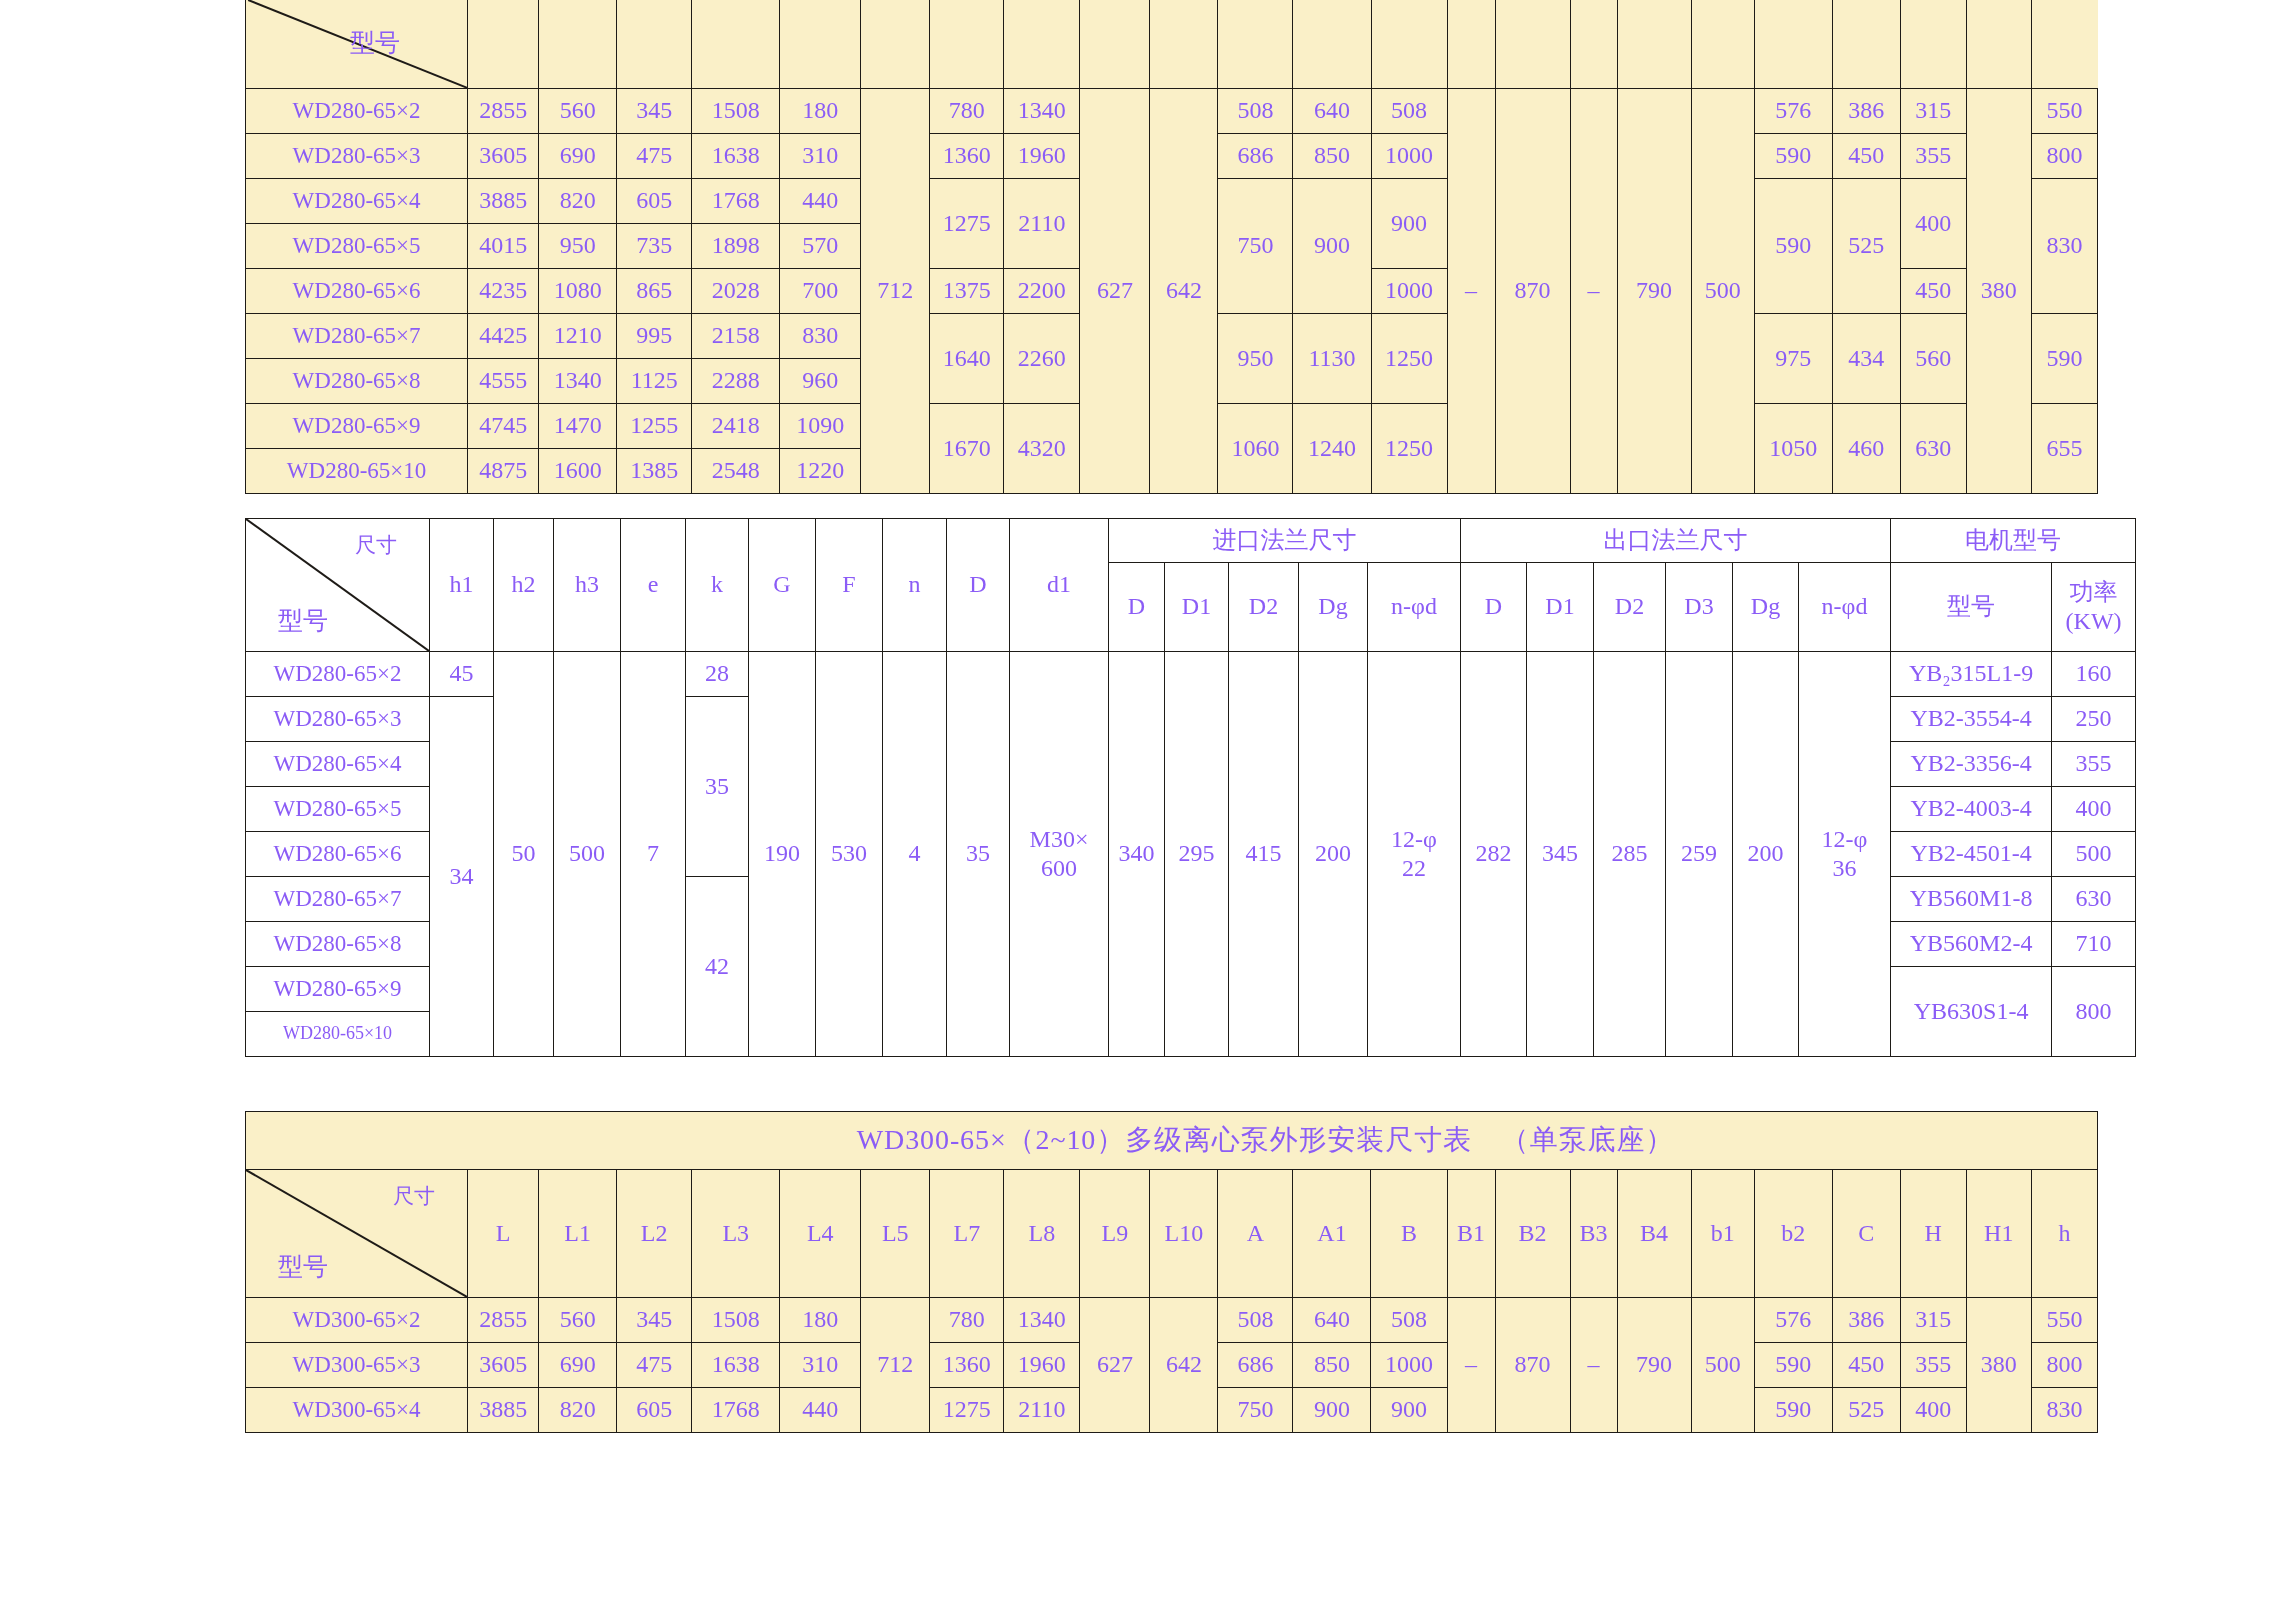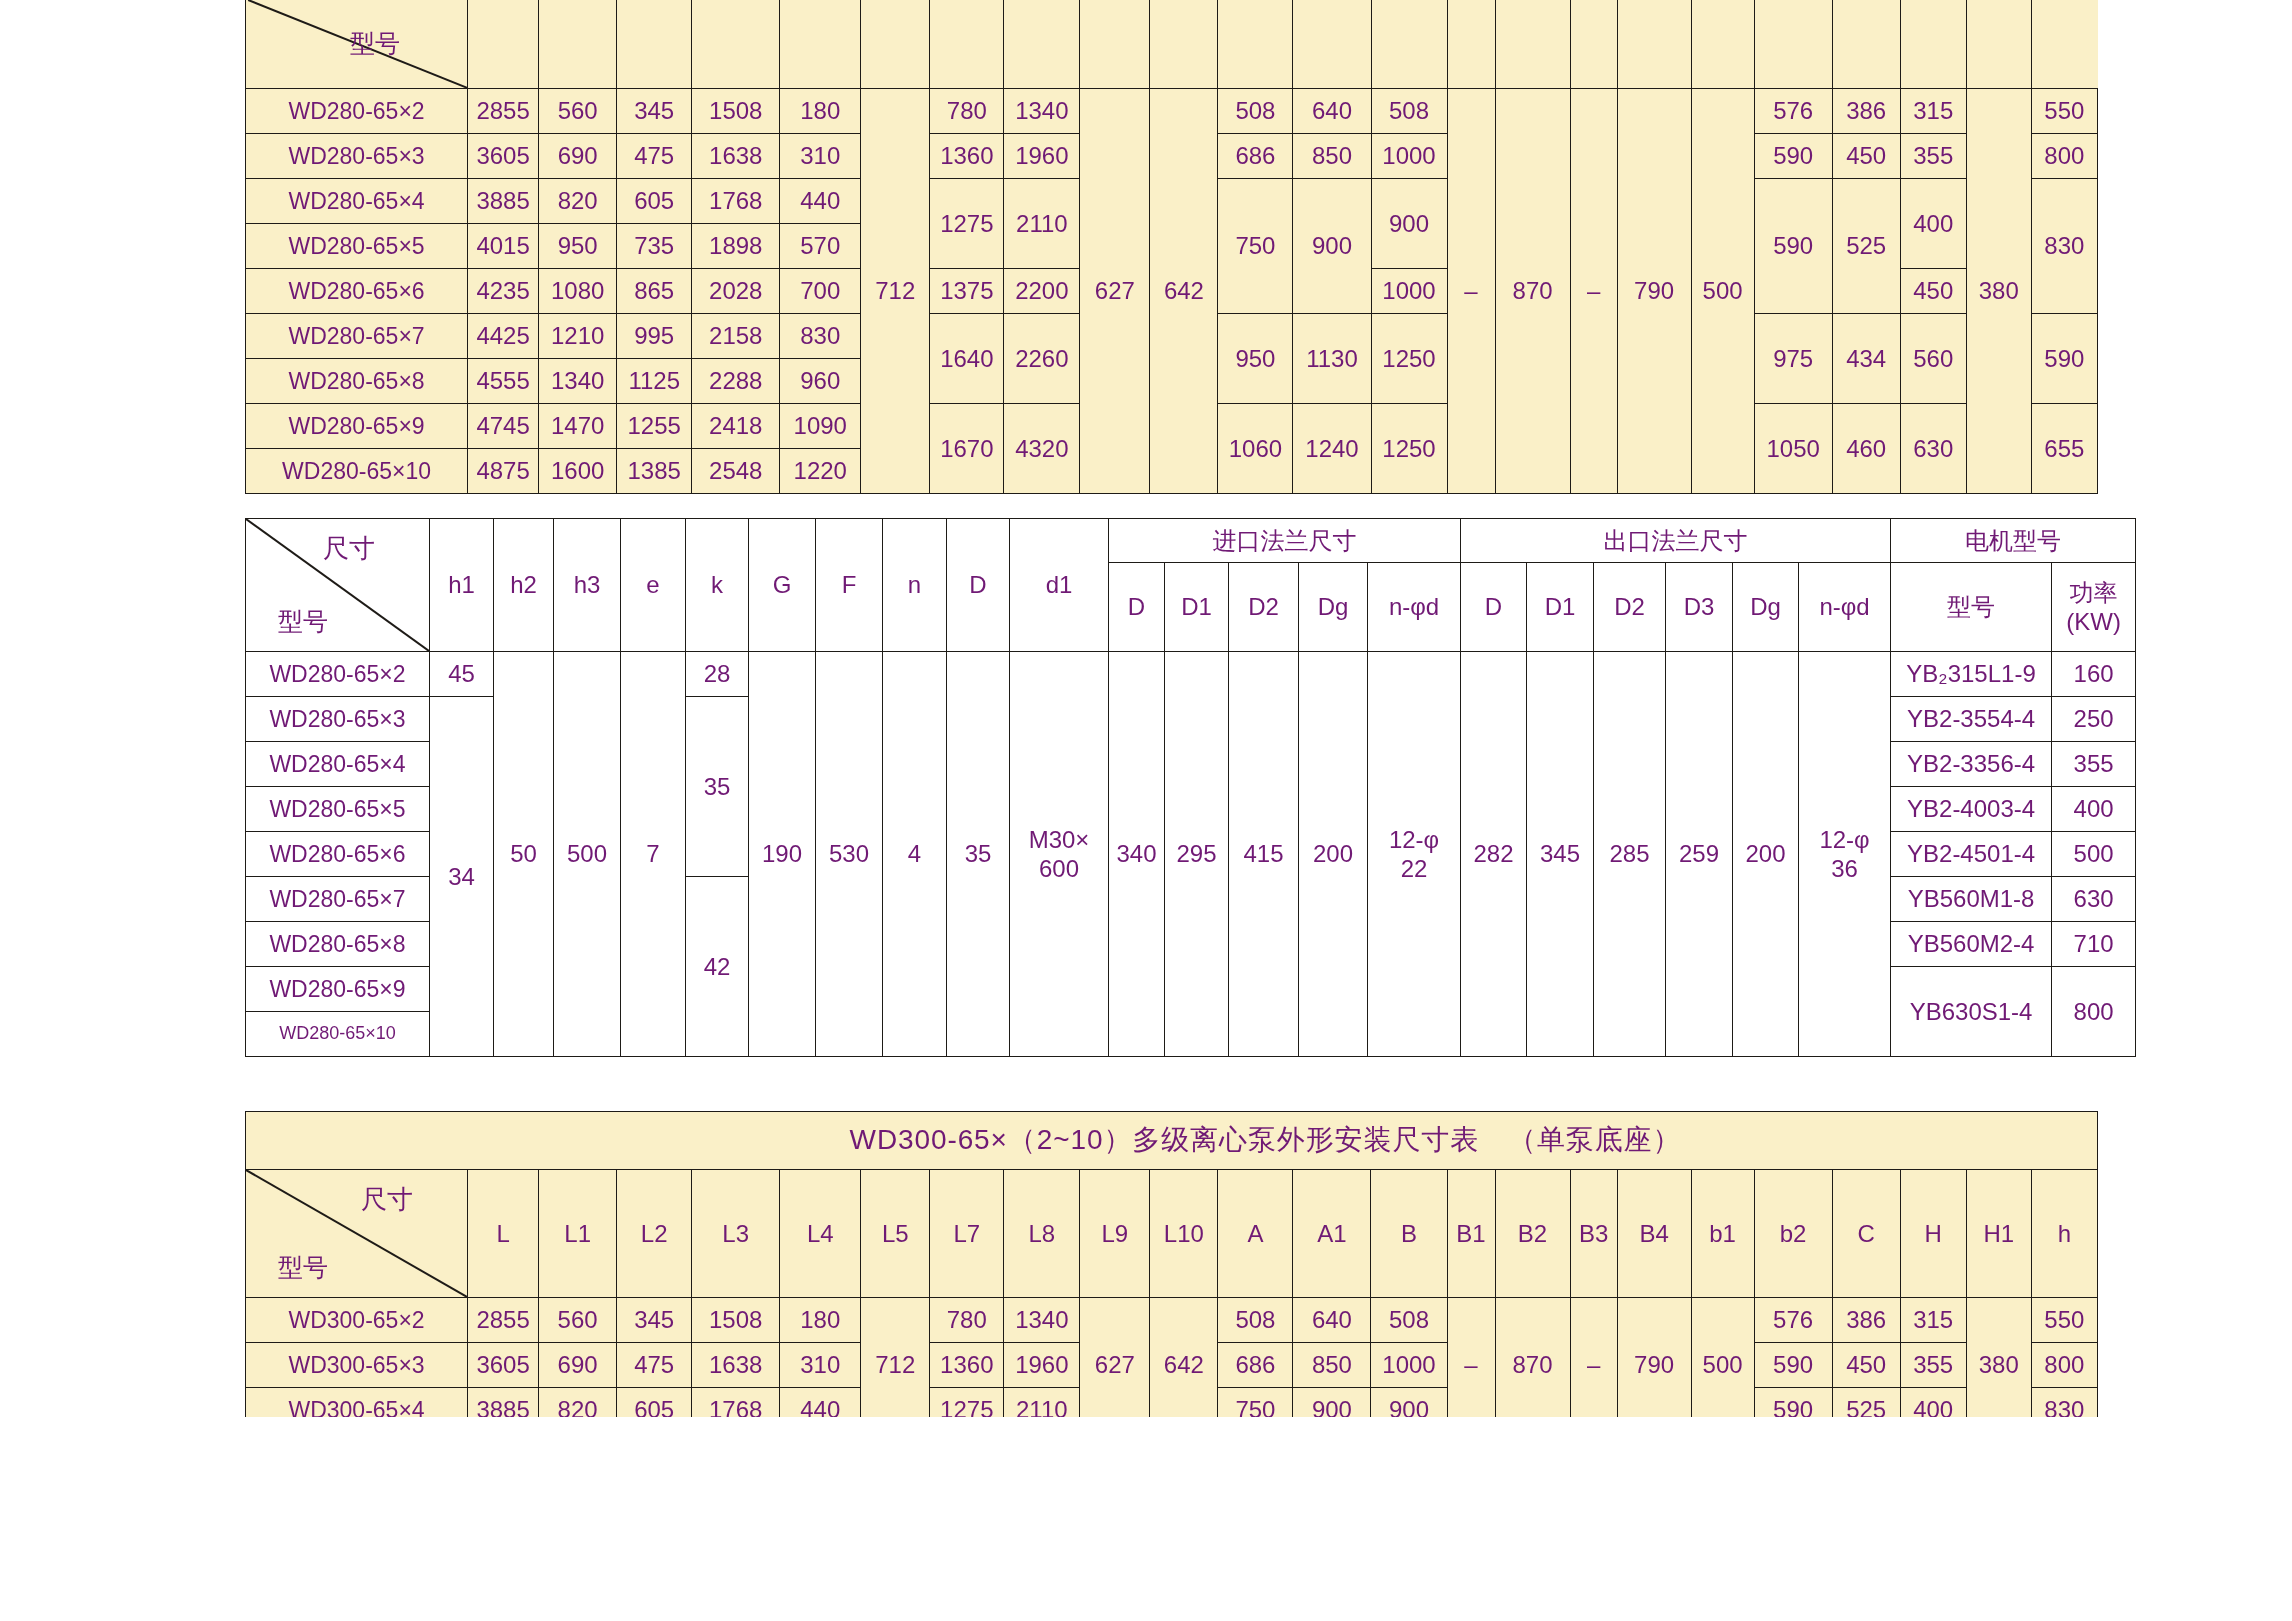--- a/index.html
+++ b/index.html
@@ -1,35 +1,35 @@
 <!DOCTYPE html>
 <html style="font-size:14.3px"><head>
 <meta charset="utf-8">
 <style>
   html,body{margin:0;padding:0;background:#ffffff;}
-  .page{position:relative;width:2293px;height:1417px;background:#ffffff;
-        font-family:Liberation Sans, sans-serif;color:#701a75;}
+  .page{position:relative;width:2293px;height:1621px;background:#ffffff;
+        font-family:Liberation Serif, serif;color:#8b5cf6;}
   table.tbl{position:absolute;border-collapse:collapse;table-layout:fixed;}
   .tbl td{border:1.8px solid #1e1b17;text-align:center;vertical-align:middle;
           padding:0;font-size:24px;line-height:1.22;white-space:pre-line;overflow:hidden;}
   .cream{background:#faf0c8;}
   .white{background:#ffffff;}
   .r49 td{height:44px;}
   tr.hp td{border-top:none;height:44px;}
   tr.g48 td{height:43px;}
   tr.s98 td{height:88px;}
   tr.t64 td{height:57px;}
   tr.h142 td{height:127px;}
   td.model{font-size:23px;}
   td.model-sm{font-size:18px;}
   td.title-cell{font-size:28px;letter-spacing:0.9px;padding-left:188px;}
   
   td.diag{position:relative;padding:0;}
   td.diag svg{position:absolute;left:0;top:0;width:100%;height:100%;display:block;}
-  td.diag .lab-size{position:absolute;top:14.3px;right:54px;font-size:26px;}
+  td.diag .lab-size{position:absolute;top:14.3px;right:32px;font-size:21px;}
   td.diag .lab-model{position:absolute;bottom:14.3px;left:32px;font-size:25px;}
   td.diag .lab-model-only{position:absolute;top:50%;left:47%;transform:translateY(-54%);font-size:25px;}
 </style>
 </head>
 <body>
 
 <div class="page">
 
   <table class="tbl cream" style="left:245px;top:0px;width:1853px;">
     <colgroup>

